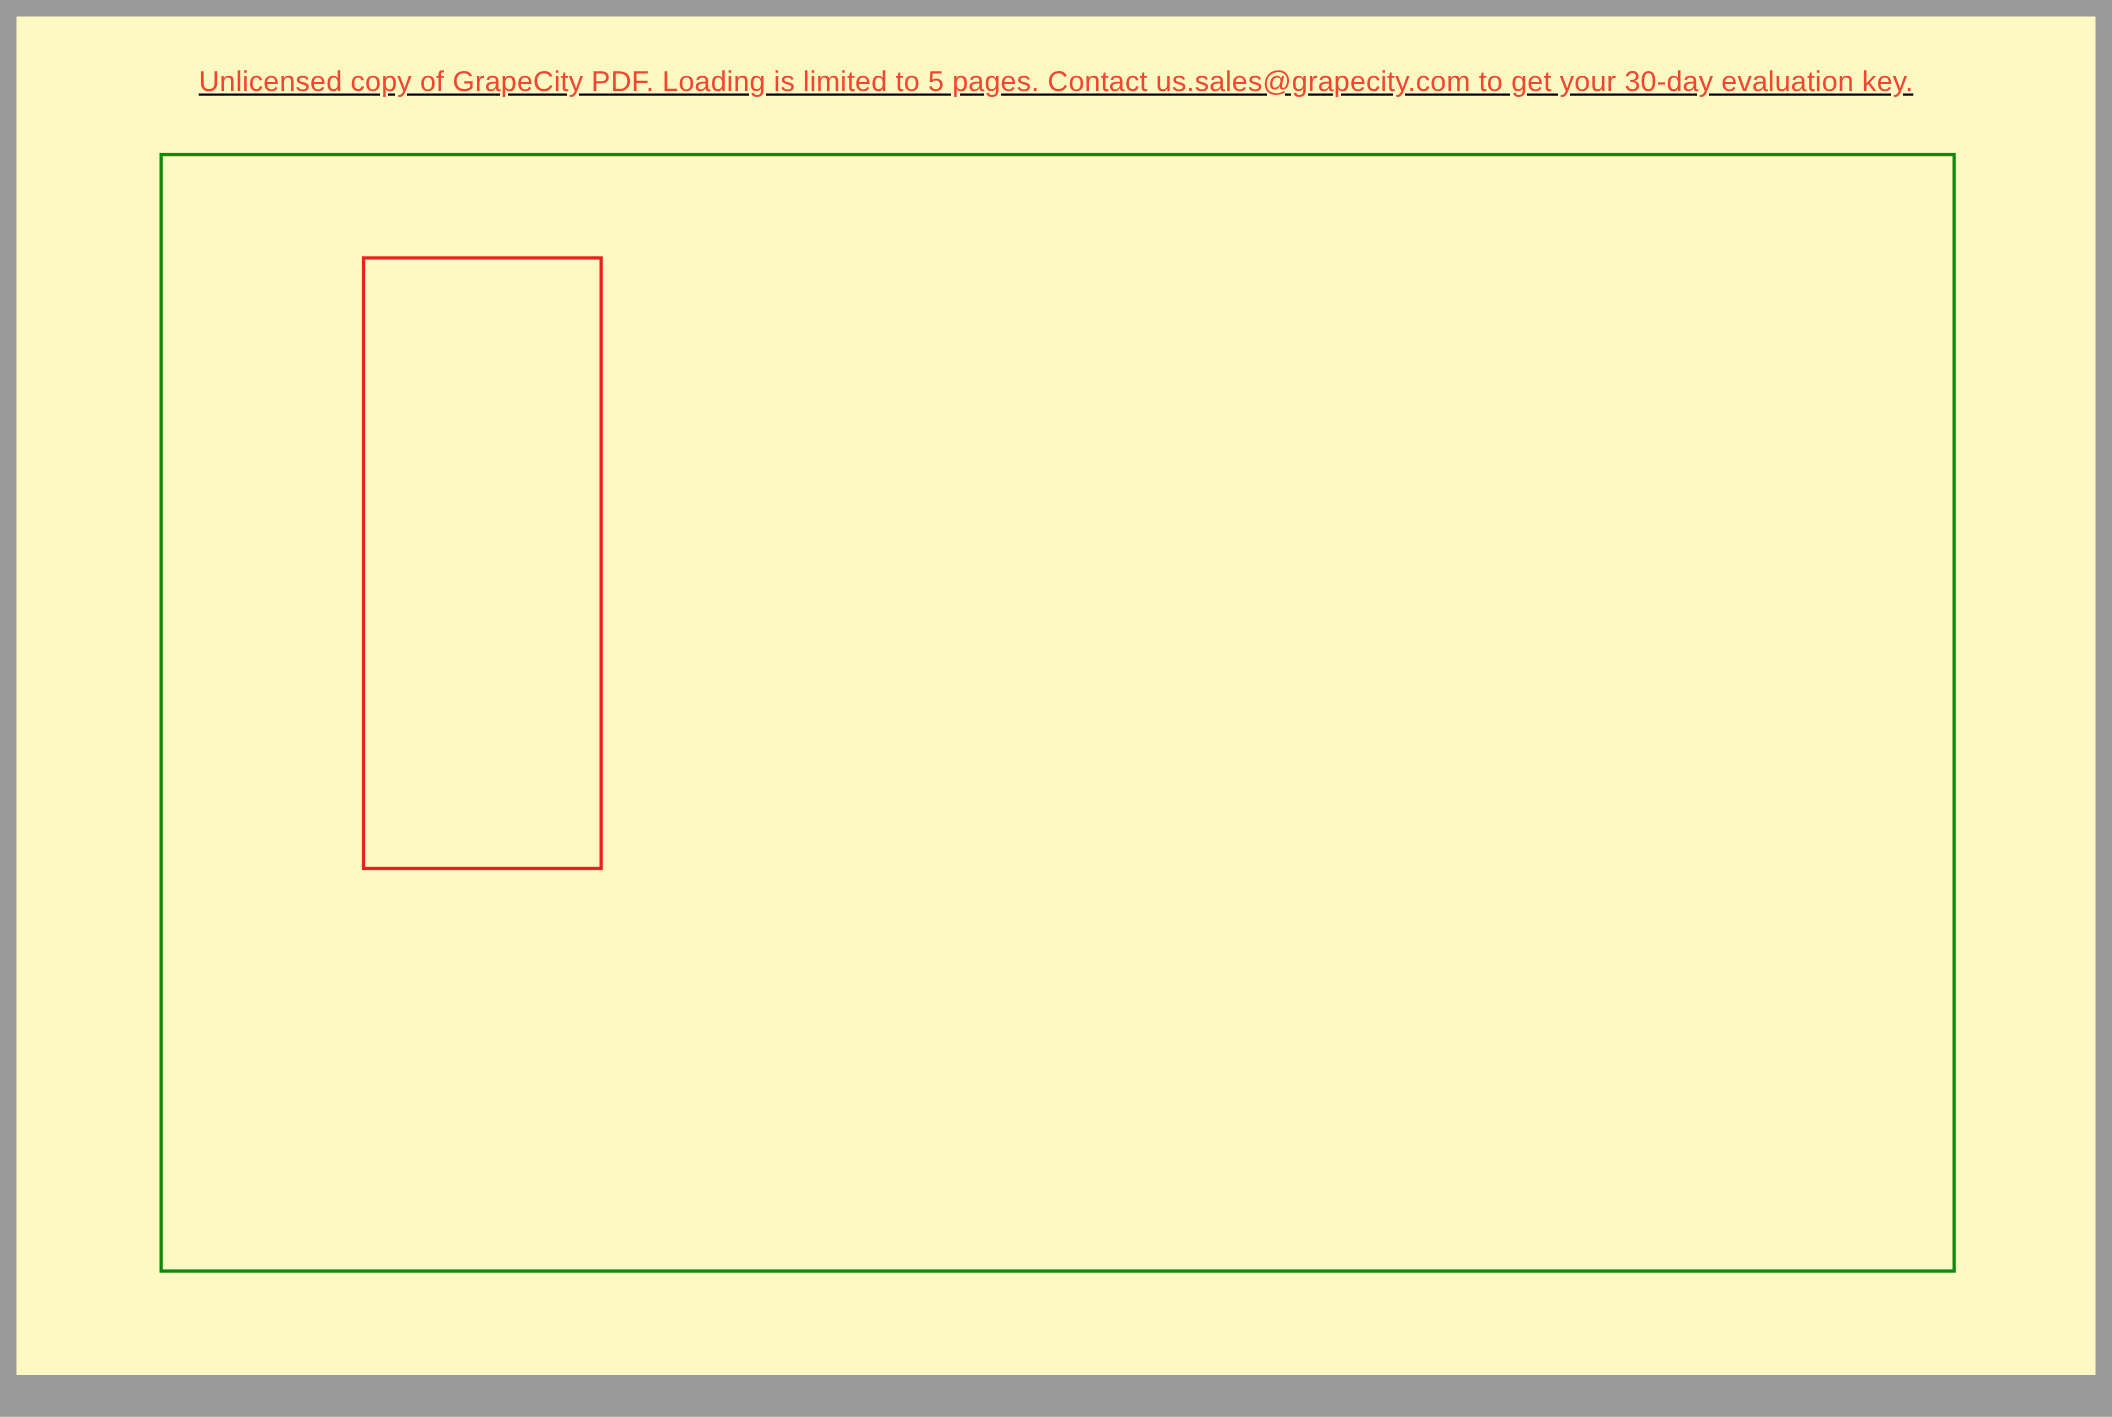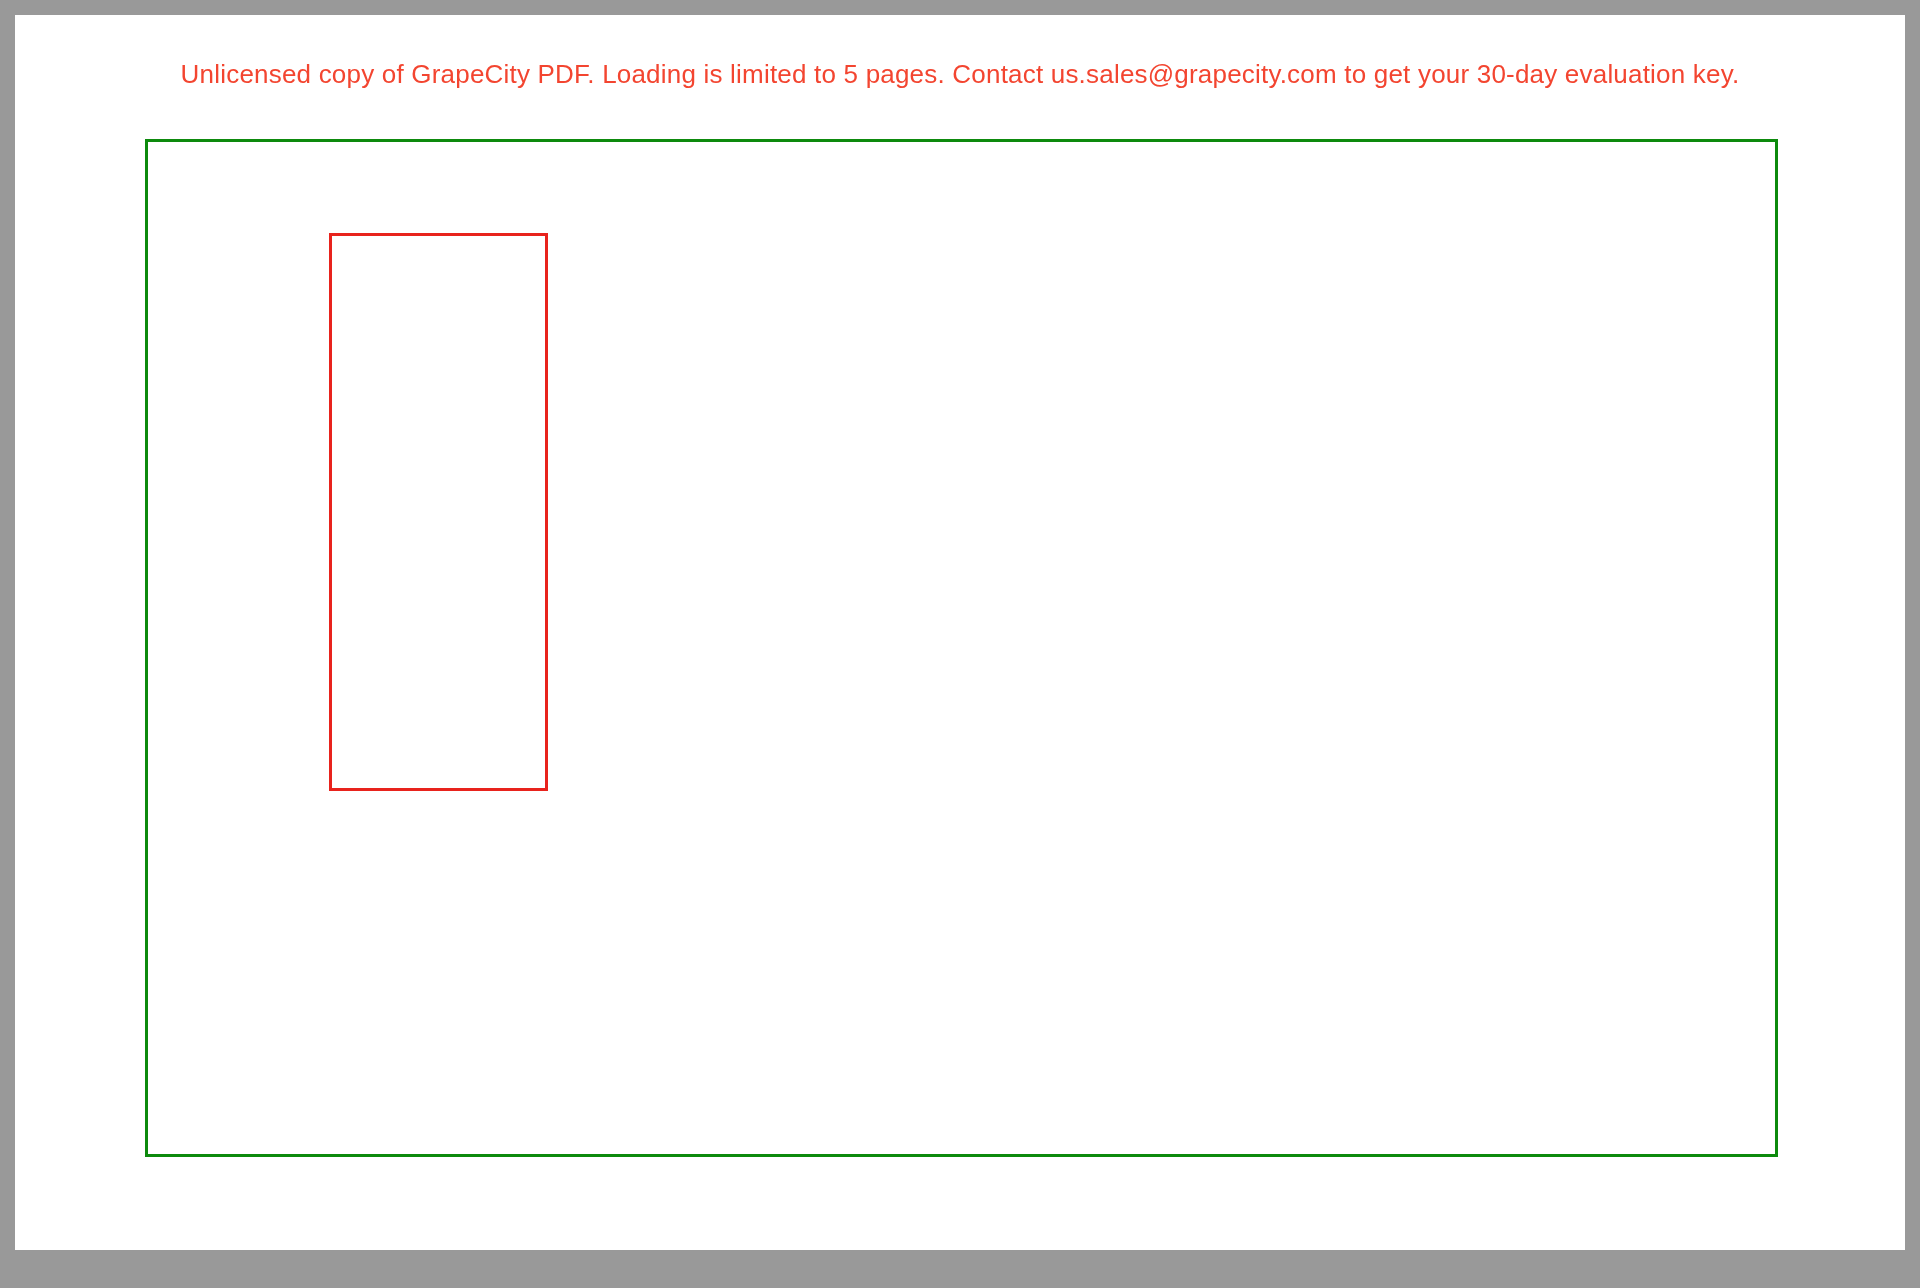--- a/index.html
+++ b/index.html
@@ -13,24 +13,25 @@
       width: 1920px;
       height: 1288px;
       display: flex;
       align-items: flex-start;
       justify-content: center;
       padding-top: 15px;
       font-family: Arial, sans-serif;
     }
     
     .page {
-      background-color: #ffffff;
+      background-color: #fef9c3;
       width: 1890px;
       height: 1235px;
       position: relative;
+      text-decoration: underline;
     }
     
     .warning-text {
       color: #f34530;
       font-size: 26px;
       text-align: center;
       padding-top: 44px;
       width: 100%;
       letter-spacing: 0.2px;
     }

